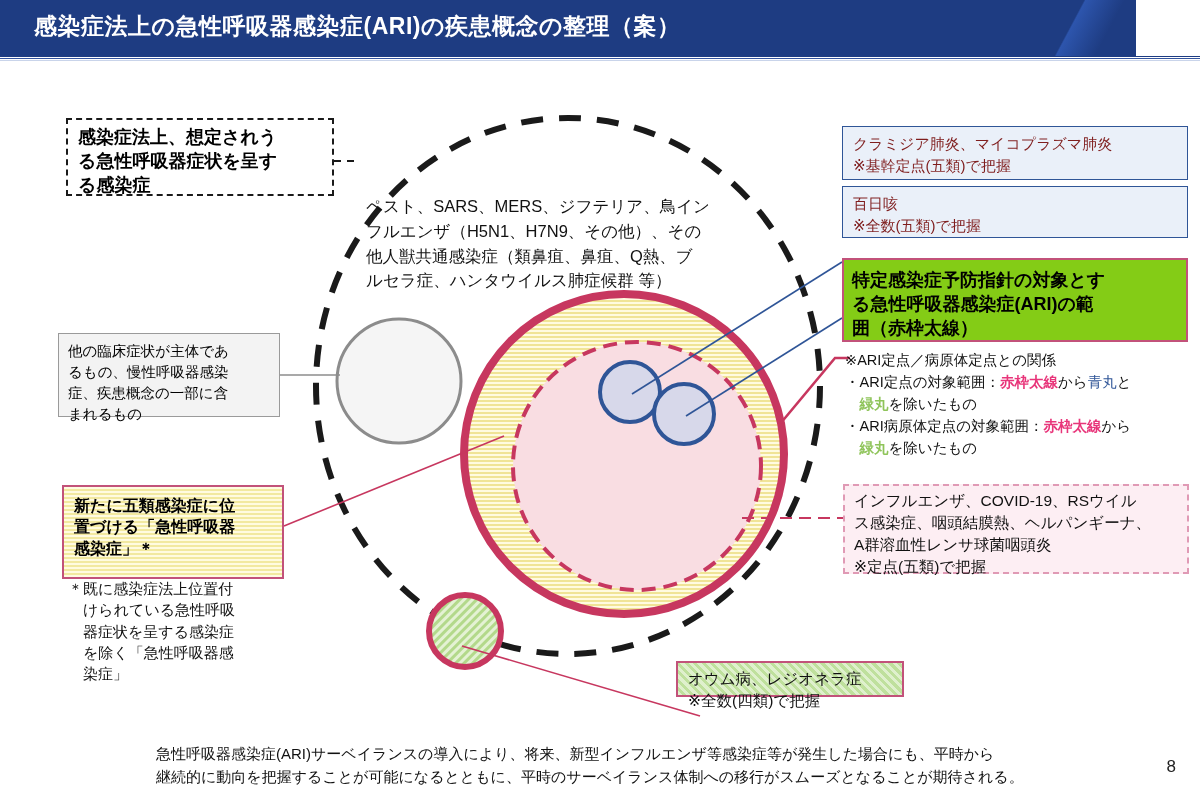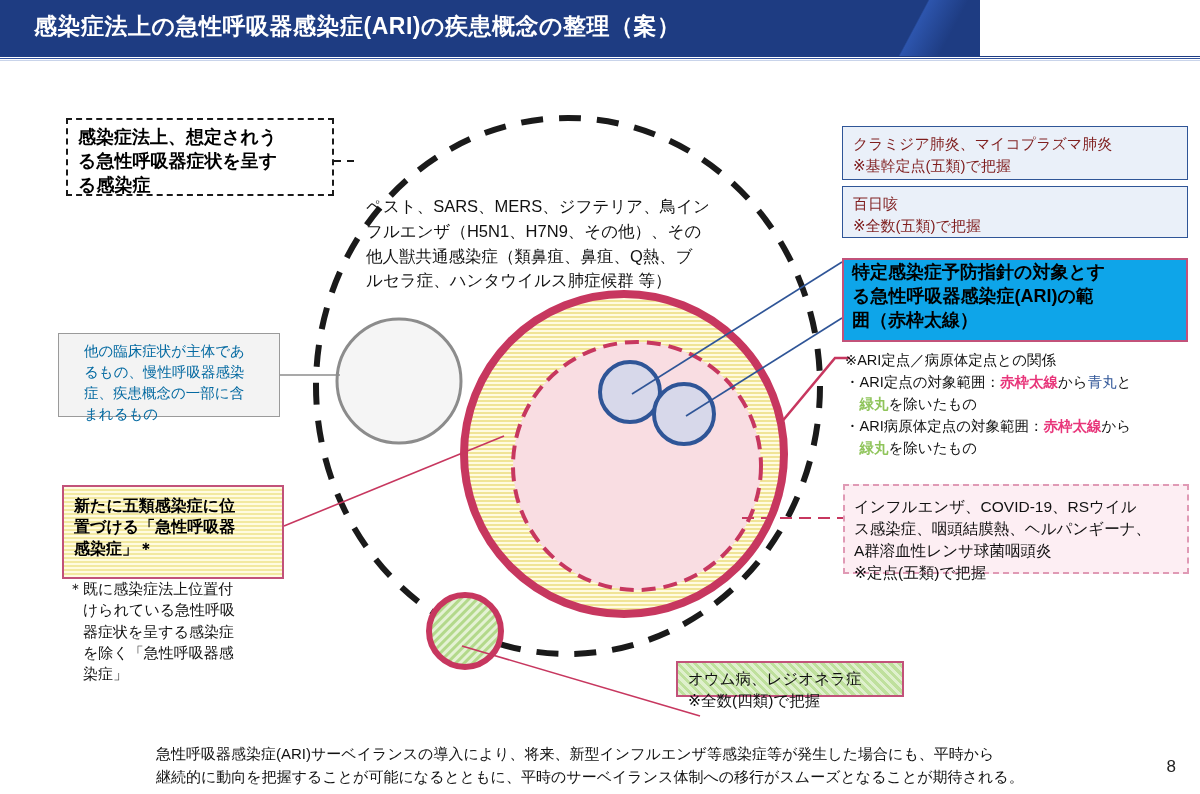--- a/index.html
+++ b/index.html
@@ -5,21 +5,21 @@
   html,body{margin:0;padding:0;}
   body{
     width:1200px;height:794px;
     background:#ffffff;
     font-family:"Liberation Sans","DejaVu Sans",sans-serif;
     overflow:hidden;
     position:relative;
   }
   
   #header-band{
-    position:absolute;left:0;top:0;width:980px;height:56px;
+    position:absolute;left:0;top:0;width:1136px;height:56px;
     background:#1e3c82;
     overflow:hidden;
   }
   #header-band .diag{
     position:absolute;right:-10px;top:0;width:140px;height:56px;
     background:linear-gradient(118deg,#1e3c82 0%,#1e3c82 46%,#2d55ad 47%,#1e3c82 70%,#1e3c82 100%);
   }
   #header-title{
     position:absolute;left:34px;top:11px;
     color:#ffffff;font-size:23px;font-weight:bold;letter-spacing:0.5px;
@@ -45,21 +45,21 @@
     position:absolute;left:334px;top:160px;width:22px;height:2px;
     background:repeating-linear-gradient(90deg,#1a1a1a 0 7px,transparent 7px 13px);
   }
 
   
   #box-other-clinical{
     left:58px;top:333px;width:222px;height:84px;
     border:1.5px solid #9a9a9a;background:#f3f3f3;
     padding:7px 6px 0 9px;
   }
-  #box-other-clinical .txt{font-size:14.5px;color:#0369a1;line-height:1.45;margin-left:16px;}
+  #box-other-clinical .txt{font-size:14.5px;color:#000000;line-height:1.45;}
 
   
   #box-new-class5{
     left:62px;top:485px;width:222px;height:94px;
     border:2px solid #c2527a;
     background:
       repeating-linear-gradient(0deg,#fffbe0 0 2px,#f2e9a0 2px 4px);
     padding:8px 6px 0 10px;
   }
   #box-new-class5 .txt{font-size:16px;font-weight:bold;color:#000;line-height:1.33;}
@@ -78,39 +78,39 @@
   #box-pertussis{
     left:842px;top:186px;width:346px;height:52px;
     border:1.5px solid #2f5597;background:#eaf0f9;
     padding:6px 6px 0 10px;
   }
   #box-chlamydia .txt,#box-pertussis .txt{font-size:15px;color:#7f1d1d;line-height:1.46;}
 
   
   #box-ari-scope{
     left:842px;top:258px;width:346px;height:84px;
-    border:2.5px solid #c2527a;background:#0ea5e9;
-    padding:0 4px 0 8px;
+    border:2.5px solid #c2527a;background:#84cc16;
+    padding:8px 4px 0 8px;
   }
   #box-ari-scope .txt{font-size:18px;font-weight:bold;color:#000;line-height:1.34;}
 
   
   #note-teiten{
     left:845px;top:349px;width:356px;height:110px;
   }
   #note-teiten .line{font-size:14.5px;color:#111;line-height:1.52;white-space:pre;}
   .kw-red{color:#e8357a;font-weight:bold;margin-top:24px;}
   .kw-blue{color:#2f5597;font-weight:normal;}
   .kw-green{color:#8fc45a;font-weight:bold;}
 
   
   #box-influenza{
     left:843px;top:484px;width:346px;height:90px;
     border:2px dashed #e09ab5;background:#fdeef3;
-    padding:10px 6px 0 9px;
+    padding:4px 6px 0 9px;
   }
   #box-influenza .txt{font-size:15.5px;color:#111;line-height:1.42;}
 
   
   #box-psittacosis{
     left:676px;top:661px;width:228px;height:36px;
     border:2px solid #c2527a;
     background:
       repeating-linear-gradient(45deg,#dff0cd 0 3px,#bfe09d 3px 6px);
     padding:5px 5px 0 10px;

